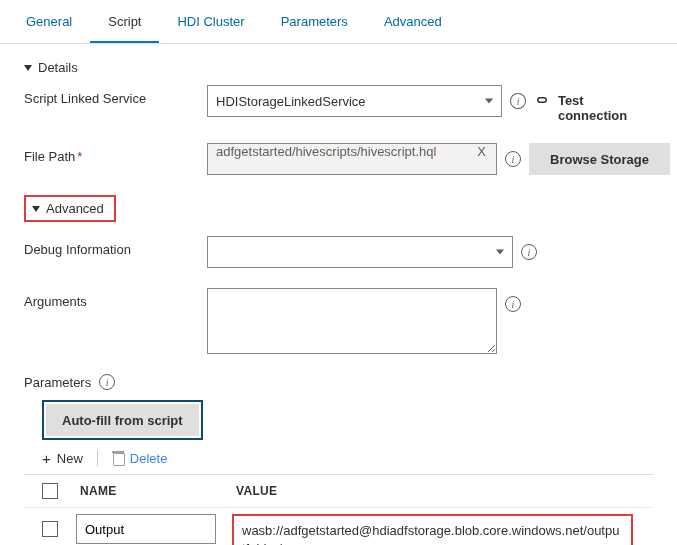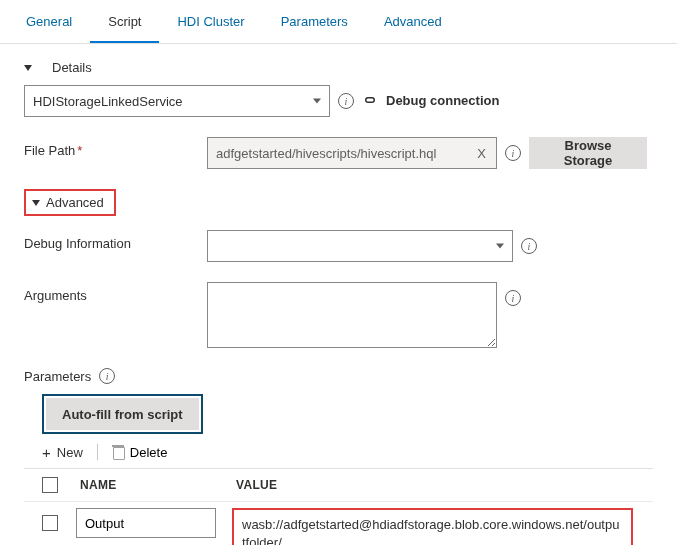--- a/index.html
+++ b/index.html
@@ -25,21 +25,21 @@
   }
   .tab.active {
     color: #323130;
     border-bottom: 2px solid #0078d4;
     font-weight: 400;
   }
   .body { padding: 12px 24px 0 24px; }
   .section-header {
     display: flex;
     align-items: center;
-    gap: 20px;
+    gap: 6px;
     padding: 4px 0 10px 0;
     cursor: pointer;
   }
   .caret {
     width: 0; height: 0;
     border-left: 4px solid transparent;
     border-right: 4px solid transparent;
     border-top: 6px solid #323130;
   }
   .row {
@@ -81,21 +81,21 @@
     position: absolute; right: 8px; top: 50%; transform: translateY(-50%);
     width: 0; height: 0;
     border-left: 4px solid transparent;
     border-right: 4px solid transparent;
     border-top: 5px solid #605e5c;
   }
   .filepath-box {
     width: 290px; height: 32px;
     background: #f3f2f1;
     border: 1px solid #8a8886;
-    display:flex; align-items:center;
+    display:flex; 
     padding: 0 8px;
     color: #605e5c;
     justify-content: space-between;
   }
   .clear-x { color:#605e5c; cursor:pointer; font-size:13px; padding:0 2px;}
   .info-icon {
     width: 16px; height: 16px;
     border: 1px solid #605e5c;
     border-radius: 50%;
     display:flex; align-items:center; justify-content:center;
@@ -133,21 +133,21 @@
   }
   .highlight-red { border: 2px solid #0c4a6e; padding:2px; display:inline-block; }
   .params-header {
     display:flex;align-items:center;gap:8px;margin-bottom:10px;
   }
   .autofill-wrap { margin-bottom:10px; margin-left:18px;}
   .param-actions {
     display:flex;align-items:center;gap:14px;margin-left:18px;margin-bottom:8px;
   }
   .action-btn { display:flex;align-items:center;gap:6px;cursor:pointer;color:#323130;}
-  .action-btn.disabled{color:#000000;cursor:default;}
+  .action-btn.disabled{color:#3b82f6;cursor:default;}
   .divider{width:1px;height:16px;background:#c8c6c4;}
   .plus{font-size:15px;line-height:1;}
   .trash{width:12px;height:14px;position:relative;}
   .trash::before{content:"";position:absolute;top:2px;left:1px;width:10px;height:11px;border:1px solid #a19f9d;border-radius:0 0 1px 1px;}
   .trash::after{content:"";position:absolute;top:0;left:0;width:12px;height:2px;background:#a19f9d;}
   .param-table{margin-left:0;}
   .param-head{display:flex;align-items:center;padding:8px 0 8px 18px;border-top:1px solid #e1dfdd;}
   .checkbox{width:16px;height:16px;border:1px solid #605e5c;cursor:pointer;background:#fff;}
   .col-name{width:156px;margin-left:22px;font-weight:600;font-size:12px;letter-spacing:.3px;}
   .col-value{font-weight:600;font-size:12px;letter-spacing:.3px;}
@@ -171,46 +171,47 @@
 </div>
 
 <div class="body">
 
   <div class="section-header">
     <span class="caret"></span>
     <span>Details</span>
   </div>
 
   <div class="row">
+    <div class="row-label">Script Linked Service</div>
     <div class="control-area">
       <div class="select">
         <span>HDIStorageLinkedService</span>
         <span class="chev"></span>
       </div>
       <span class="info-icon">i</span>
       <span class="link-icon">
         <svg class="linksvg" viewBox="0 0 16 16">
             <path d="M6 10a3 3 0 0 1 0-6h2v1.5H6a1.5 1.5 0 1 0 0 3h2V10H6zm4-6a3 3 0 0 1 0 6H8V8.5h2a1.5 1.5 0 1 0 0-3H8V4h2z" fill="#323130"></path>
           </svg>
       </span>
-      <span class="test-conn">Debug connection</span>
+      <span class="test-conn">Test connection</span>
     </div>
   </div>
 
   <div class="row">
     <div class="row-label">
       <span>File Path</span><span class="req">*</span>
     </div>
     <div class="control-area">
       <div class="filepath-box">
         <span style="overflow:hidden;text-overflow:ellipsis;white-space:nowrap;">adfgetstarted/hivescripts/hivescript.hql</span>
         <span class="clear-x">X</span>
       </div>
       <span class="info-icon">i</span>
-      <button class="btn-grey" style="width:118px">Browse Storage</button>
+      <button class="btn-grey" style="width:141px">Browse Storage</button>
     </div>
   </div>
 
   <div class="adv-wrap">
     <div class="adv-highlight">
       <span class="caret"></span>
       <span>Advanced</span>
     </div>
   </div>
 

